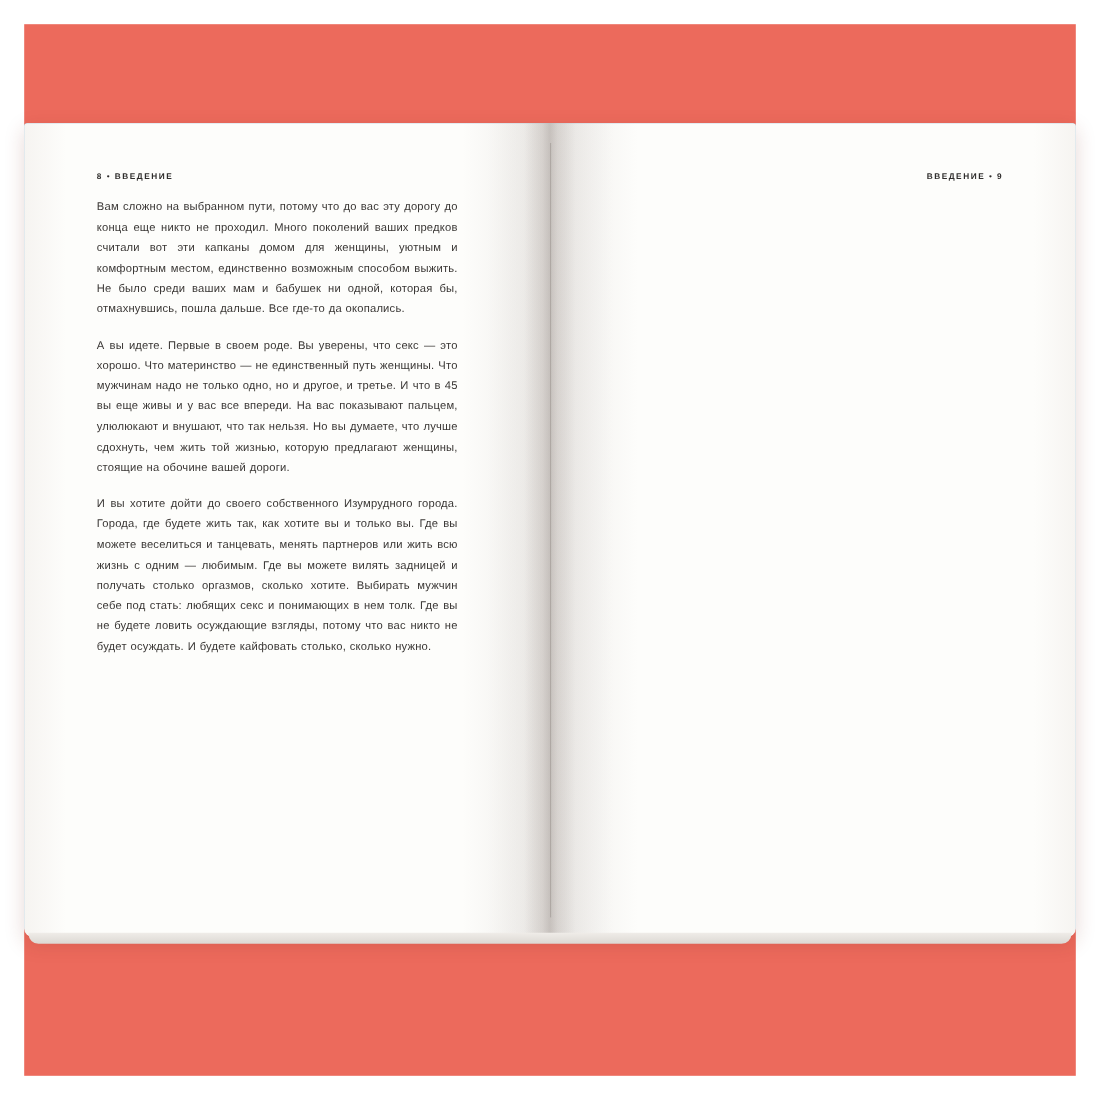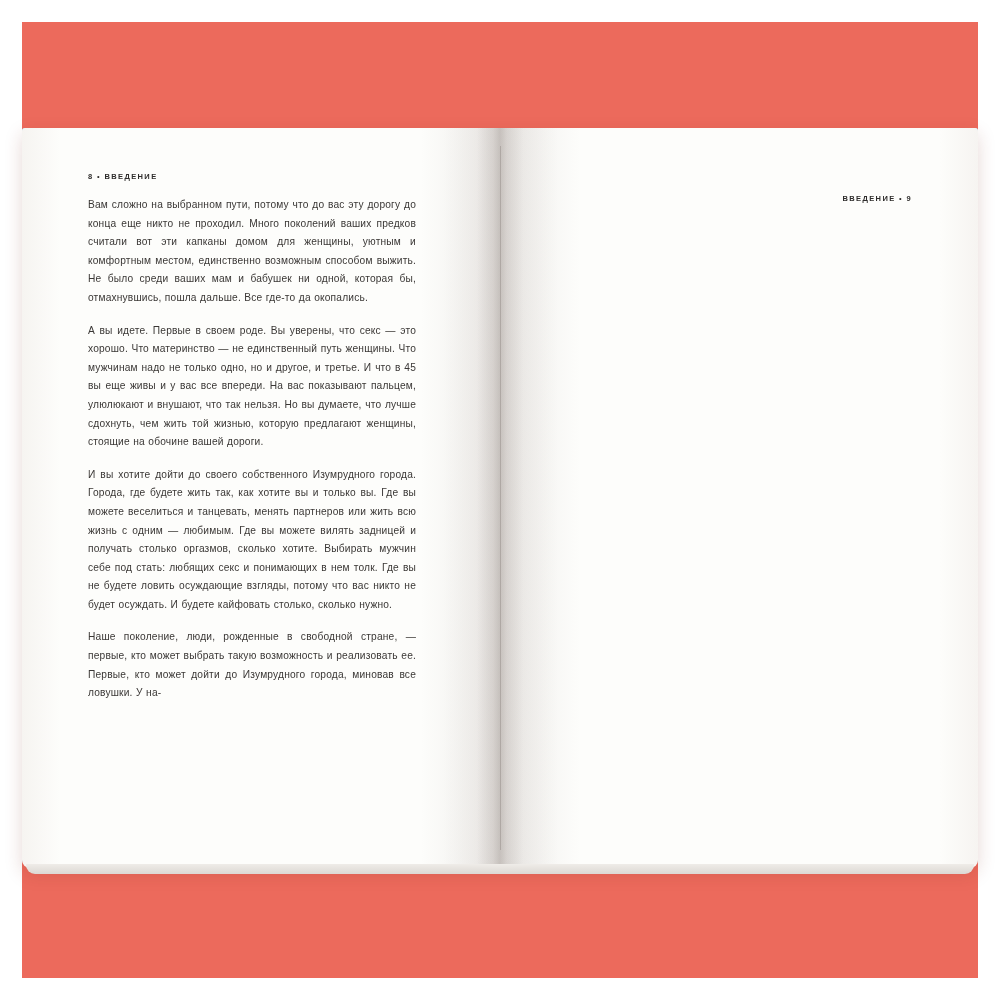--- a/index.html
+++ b/index.html
@@ -62,21 +62,21 @@
     top: 0;
     width: 22px;
     height: 1000px;
     background: #ffffff;
   }
 
   
   .book {
     position: absolute;
     left: 22px;
-    top: 128px;
+    top: 112px;
     width: 956px;
     height: 740px;
     background: #7dd3fc;
     border-radius: 3px 3px 10px 10px;
     box-shadow: 0 6px 18px rgba(120, 40, 30, 0.18);
   }
 
   .page {
     position: absolute;
     top: 0;
@@ -141,21 +141,20 @@
     white-space: nowrap;
   }
   .runhead-left {
     left: 66px;
     top: 44px;
   }
   .runhead-right {
     right: 66px;
     top: 44px;
     text-align: center;
-    margin-top: 22px;
   }
   .runhead .folio {
     font-weight: 700;
   }
   .runhead .sep {
     font-weight: 400;
     letter-spacing: 1.2px;
   }
 
   
@@ -218,21 +217,20 @@
       <div class="runhead runhead-left">
         <span class="folio">8</span>
         <span class="sep">•</span>
         <span>ВВЕДЕНИЕ</span>
       </div>
 
       <div class="column column-left">
         <p>Вам сложно на выбранном пути, потому что до вас эту дорогу до конца еще никто не проходил. Много поколений ваших предков считали вот эти капканы домом для женщины, уютным и комфортным местом, единственно возможным способом выжить. Не было среди ваших мам и бабушек ни одной, которая бы, отмахнувшись, пошла дальше. Все где-то да окопались.</p>
         <p>А вы идете. Первые в своем роде. Вы уверены, что секс — это хорошо. Что материнство — не единственный путь женщины. Что мужчинам надо не только одно, но и другое, и третье. И что в 45 вы еще живы и у вас все впереди. На вас показывают пальцем, улюлюкают и внушают, что так нельзя. Но вы думаете, что лучше сдохнуть, чем жить той жизнью, которую предлагают женщины, стоящие на обочине вашей дороги.</p>
         <p>И вы хотите дойти до своего собственного Изумрудного города. Города, где будете жить так, как хотите вы и только вы. Где вы можете веселиться и танцевать, менять партнеров или жить всю жизнь с одним — любимым. Где вы можете вилять задницей и получать столько оргазмов, сколько хотите. Выбирать мужчин себе под стать: любящих секс и понимающих в нем толк. Где вы не будете ловить осуждающие взгляды, потому что вас никто не будет осуждать. И будете кайфовать столько, сколько нужно.</p>
-        <p>Наше поколение, люди, рожденные в свободной стране, — первые, кто может выбрать такую возможность и реализовать ее. Первые, кто может дойти до Изумрудного города, миновав все ловушки. У на-</p>
       </div>
     </div>
 
     <div class="page page-right">
       <div class="runhead runhead-right">
         <span>ВВЕДЕНИЕ</span>
         <span class="sep">•</span>
         <span class="folio">9</span>
       </div>
 

